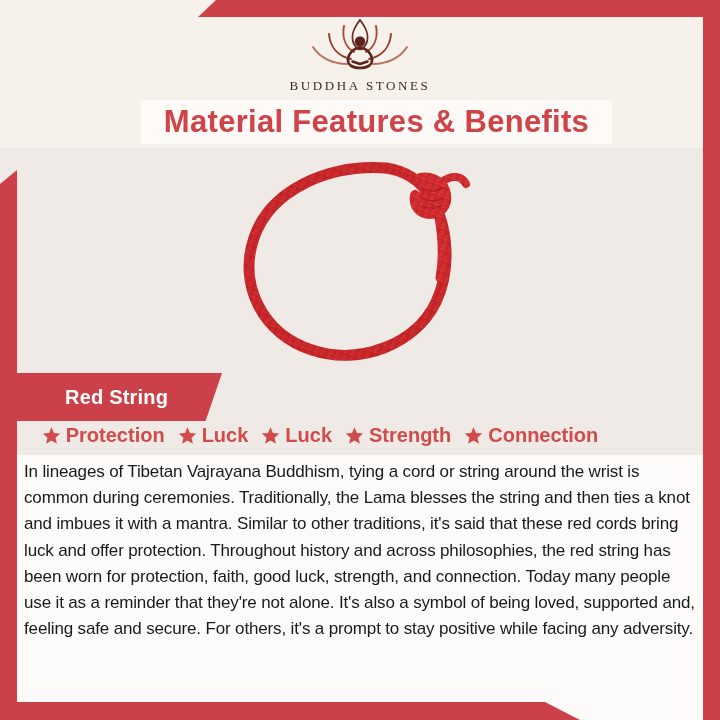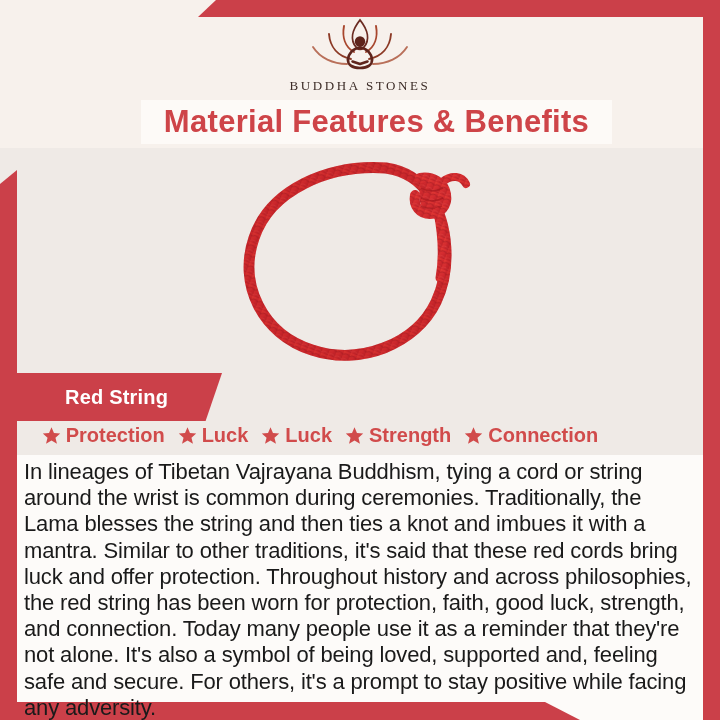--- a/index.html
+++ b/index.html
@@ -91,21 +91,21 @@
   .benefit + .benefit { margin-left:10px; }
   .star { width:19px; height:19px; display:block; flex:none; }
   .benefit-label {
     font-size:20px; font-weight:bold; color:#D14B4B;
     white-space:nowrap;
   }
 
   
   .body-copy {
     position:absolute; left:24px; top:459px; width:672px;
-    font-size:22px; line-height:26.2px; color:#1A1A1A;
+    font-size:17px; line-height:26.2px; color:#1A1A1A;
     letter-spacing:-0.15px;
   }
 </style>
 </head>
 <body>
 
 <div id="page">
 
   <div class="bg-top"></div>
   <div class="bg-mid"></div>

